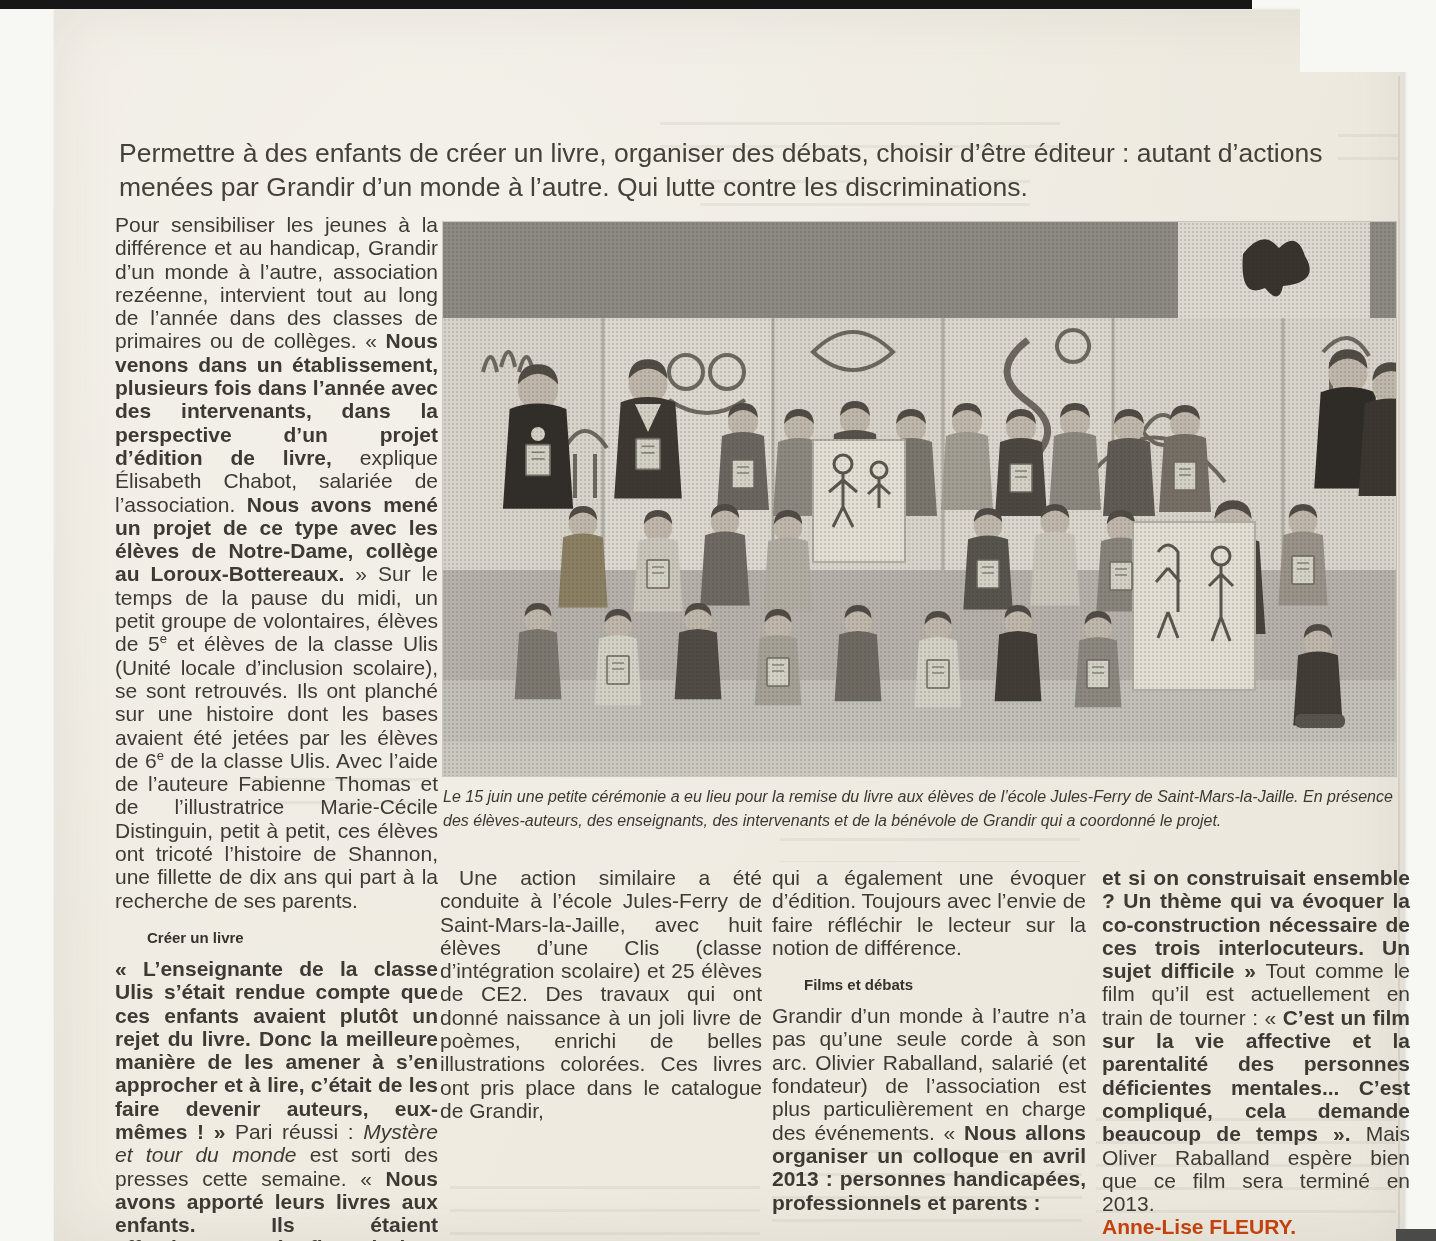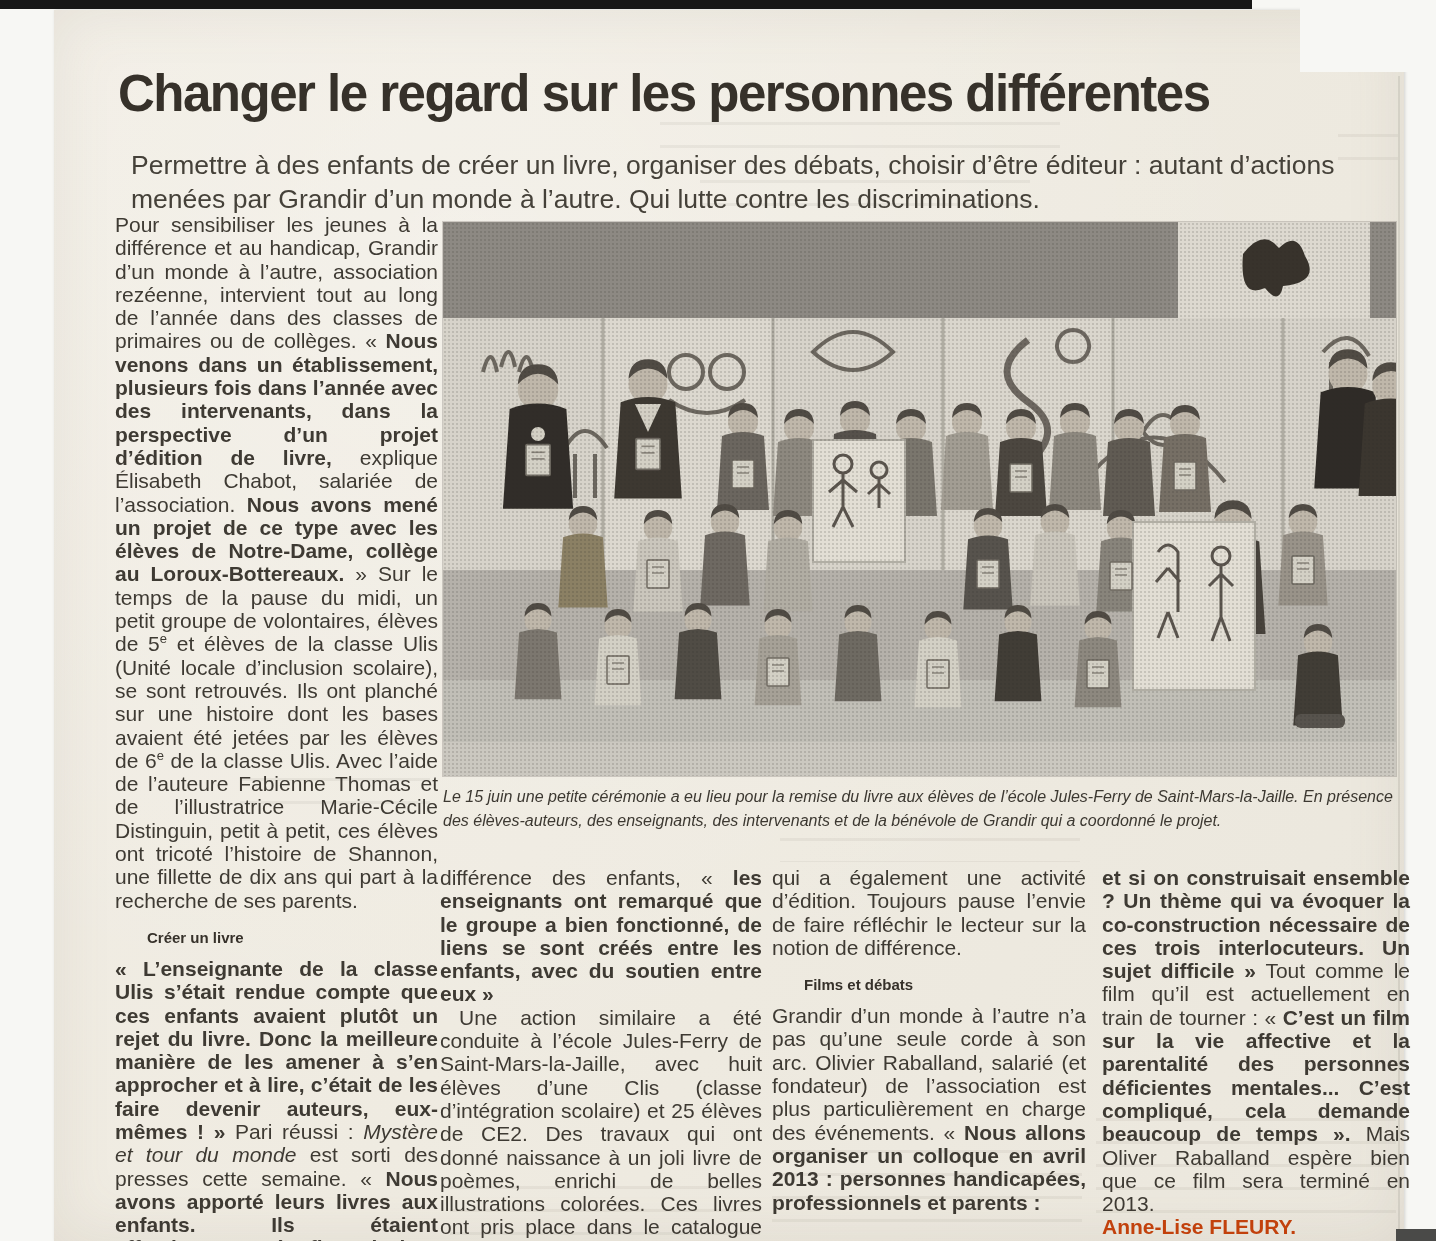--- a/index.html
+++ b/index.html
@@ -18,21 +18,21 @@
     box-shadow:inset 0 0 60px rgba(120,110,90,.12), 1px 0 3px rgba(0,0,0,.15);}
   .paper:before{content:"";position:absolute;inset:0;
     background:radial-gradient(circle at 30% 20%,rgba(255,255,255,.25),transparent 60%);}
 
   
   .bleed{position:absolute;z-index:2;opacity:.55;filter:blur(.7px);
     background:repeating-linear-gradient(180deg,rgba(118,112,100,.16) 0 3px,transparent 3px 23px);}
 
   .headline{position:absolute;left:118px;top:64px;width:1252px;margin:0;z-index:3;
     font-size:51px;font-weight:bold;letter-spacing:-1.5px;color:#36312a;}
-  .standfirst{position:absolute;left:119px;top:136px;width:1210px;margin:12px;z-index:3;
+  .standfirst{position:absolute;left:119px;top:136px;width:1210px;margin:0;z-index:3;
     font-size:26.5px;line-height:34px;color:#454139;}
 
   .col{position:absolute;z-index:3;color:#3e3a33;}
   .col p{margin:0;font-size:21px;line-height:23.3px;text-align:justify;}
   .col1{left:115px;top:213px;width:323px;}
   .col2{left:440px;top:866px;width:322px;}
   .col3{left:772px;top:866px;width:314px;}
   .col4{left:1094px;top:866px;width:308px;margin-left:8px;}
   .indent{text-indent:19px;}
   .subhead{margin:17px 0 11px 32px;font-size:15px;font-weight:bold;color:#36312a;}
@@ -64,21 +64,20 @@
 
   <div class="bleed" style="left:660px;top:122px;width:400px;height:34px;"></div>
   <div class="bleed" style="left:700px;top:180px;width:330px;height:34px;"></div>
   <div class="bleed" style="left:240px;top:778px;width:190px;height:44px;"></div>
   <div class="bleed" style="left:780px;top:838px;width:300px;height:24px;"></div>
   <div class="bleed" style="left:772px;top:1150px;width:310px;height:82px;"></div>
   <div class="bleed" style="left:1096px;top:1118px;width:300px;height:114px;"></div>
   <div class="bleed" style="left:450px;top:1186px;width:310px;height:50px;"></div>
   <div class="bleed" style="left:1338px;top:134px;width:60px;height:46px;"></div>
 
-  <h1 class="headline">Changer le regard sur les personnes différentes</h1>
   <p class="standfirst">Permettre à des enfants de créer un livre, organiser des débats, choisir d’être éditeur : autant d’actions menées par Grandir d’un monde à l’autre. Qui lutte contre les discriminations.</p>
 
   <div class="col col1">
     <p><span class="seg-r">Pour sensibiliser les jeunes à la différence et au handicap, Grandir d’un monde à l’autre, association rezéenne, intervient tout au long de l’année dans des classes de primaires ou de collèges. « </span><span class="seg-b">Nous venons dans un établissement, plusieurs fois dans l’année avec des intervenants, dans la perspective d’un projet d’édition de livre,</span><span class="seg-r"> explique Élisabeth Chabot, salariée de l’association. </span><span class="seg-b">Nous avons mené un projet de ce type avec les élèves de Notre-Dame, collège au Loroux-Bottereaux.</span><span class="seg-r"> » Sur le temps de la pause du midi, un petit groupe de volontaires, élèves de 5</span><span class="seg-sup">e</span><span class="seg-r"> et élèves de la classe Ulis (Unité locale d’inclusion scolaire), se sont retrouvés. Ils ont planché sur une histoire dont les bases avaient été jetées par les élèves de 6</span><span class="seg-sup">e</span><span class="seg-r"> de la classe Ulis. Avec l’aide de l’auteure Fabienne Thomas et de l’illustratrice Marie-Cécile Distinguin, petit à petit, ces élèves ont tricoté l’histoire de Shannon, une fillette de dix ans qui part à la recherche de ses parents.</span></p>
     <h3 class="subhead">Créer un livre</h3>
     <p><span class="seg-b">« L’enseignante de la classe Ulis s’était rendue compte que ces enfants avaient plutôt un rejet du livre. Donc la meilleure manière de les amener à s’en approcher et à lire, c’était de les faire devenir auteurs, eux-mêmes ! »</span><span class="seg-r"> Pari réussi : </span><span class="seg-i">Mystère et tour du monde</span><span class="seg-r"> est sorti des presses cette semaine. « </span><span class="seg-b">Nous avons apporté leurs livres aux enfants. Ils étaient effectivement très fiers de leur création.</span><span class="seg-r"> » Et ils peuvent : le livre est beau, les illustrations donnent envie de se plonger dans l’histoire.</span></p>
   </div>
 
   <figure class="photo">
     <svg viewBox="0 0 953 554" width="953" height="554">
@@ -197,26 +196,25 @@
       <rect x="852" y="492" width="50" height="14" rx="6" fill="#56524c"></rect>
 
       <rect width="953" height="554" fill="#706c66" opacity=".05"></rect>
     </svg>
     <div class="halftone"></div>
   </figure>
 
   <p class="caption">Le 15 juin une petite cérémonie a eu lieu pour la remise du livre aux élèves de l’école Jules-Ferry de Saint-Mars-la-Jaille. En présence des élèves-auteurs, des enseignants, des intervenants et de la bénévole de Grandir qui a coordonné le projet.</p>
 
   <div class="col col2">
-    <p><span class="seg-r">différence des enfants, « </span><span class="seg-b">les enseignants ont remarqué que le groupe a bien fonctionné, de liens se sont créés entre les enfants, avec du soutien entre eux »</span></p>
     <p class="indent"><span class="seg-r">Une action similaire a été conduite à l’école Jules-Ferry de Saint-Mars-la-Jaille, avec huit élèves d’une Clis (classe d’intégration scolaire) et 25 élèves de CE2. Des travaux qui ont donné naissance à un joli livre de poèmes, enrichi de belles illustrations colorées. Ces livres ont pris place dans le catalogue de Grandir,</span></p>
   </div>
 
   <div class="col col3">
-    <p><span class="seg-r">qui a également une activité d’édition. Toujours pause l’envie de faire réfléchir le lecteur sur la notion de différence.</span></p>
+    <p><span class="seg-r">qui a également une évoquer d’édition. Toujours avec l’envie de faire réfléchir le lecteur sur la notion de différence.</span></p>
     <h3 class="subhead">Films et débats</h3>
     <p><span class="seg-r">Grandir d’un monde à l’autre n’a pas qu’une seule corde à son arc. Olivier Raballand, salarié (et fondateur) de l’association est plus particulièrement en charge des événements. « </span><span class="seg-b">Nous allons organiser un colloque en avril 2013 : personnes handicapées, professionnels et parents :</span></p>
   </div>
 
   <div class="col col4">
     <p><span class="seg-b">et si on construisait ensemble ? Un thème qui va évoquer la co-construction nécessaire de ces trois interlocuteurs. Un sujet difficile »</span><span class="seg-r"> Tout comme le film qu’il est actuellement en train de tourner : « </span><span class="seg-b">C’est un film sur la vie affective et la parentalité des personnes déficientes mentales... C’est compliqué, cela demande beaucoup de temps ».</span><span class="seg-r"> Mais Oliver Raballand espère bien que ce film sera terminé en 2013.</span></p>
     <p class="byline">Anne-Lise FLEURY.</p>
   </div>
 </div>
 

